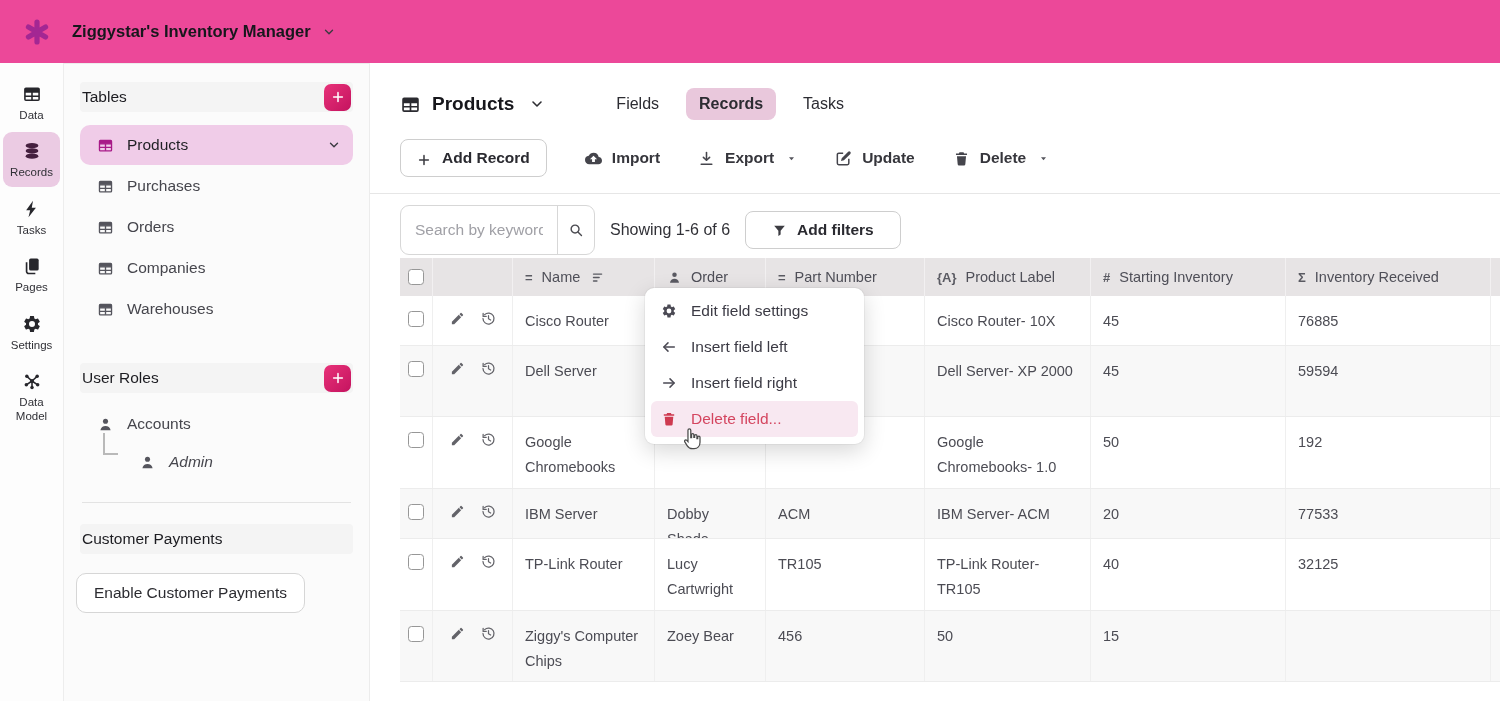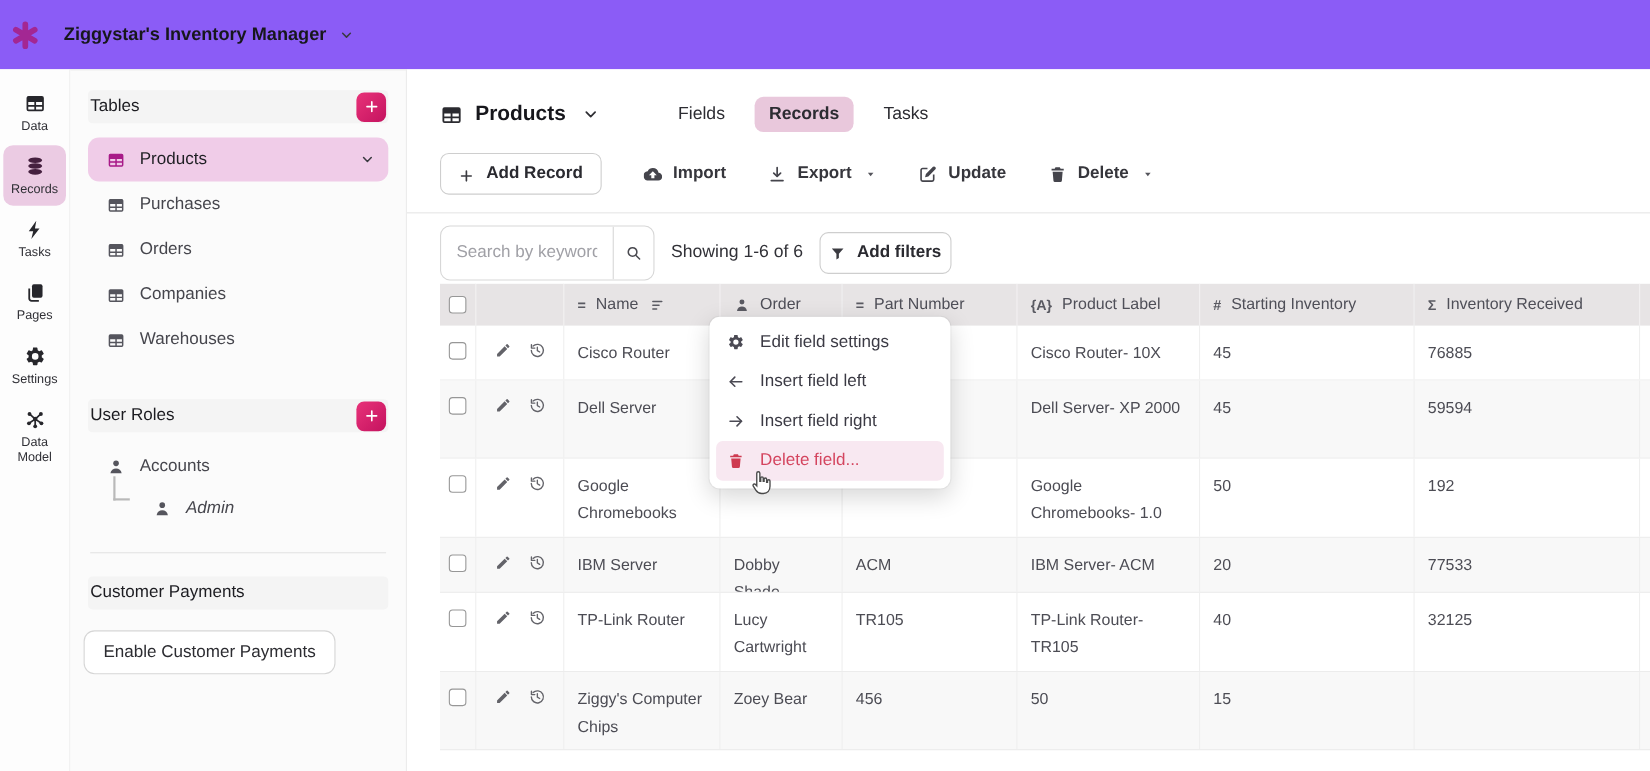--- a/index.html
+++ b/index.html
@@ -1,21 +1,21 @@
 <!DOCTYPE html>
 <html><head>
 <meta charset="utf-8">
 <style>
   * { margin:0; padding:0; box-sizing:border-box; }
   html,body { width:1500px; height:701px; overflow:hidden; background:#fff;
     font-family:"Liberation Sans", sans-serif; }
   svg { display:block; }
 
   
-  .topbar { height:63px; display:flex; align-items:center; padding-left:10px; gap:22px; background:#8b5cf6; }
+  .topbar { height:63px; display:flex; align-items:center; padding-left:24px; gap:22px; background:#ec4899; }
   .logo { color:#a32793; width:26px; height:26px; }
   .app-title { display:flex; align-items:center; gap:11px; font-size:16.5px; font-weight:700; color:#17171c; cursor:pointer; }
   .chev-sm { color:#3a3a40; }
 
   
   .frame { display:flex; height:638px; }
 
   
   .rail { width:64px; background:#fdfdfd; border-right:1px solid #ededed; display:flex; flex-direction:column; align-items:center; padding-top:12px; }
   .rail-item { width:57px; display:flex; flex-direction:column; align-items:center; gap:4px; padding:9px 0 7px; margin-bottom:3px; border-radius:9px; cursor:pointer; }
@@ -61,21 +61,21 @@
   .caret { color:#55555c; margin-left:2px; }
 
   .main-divider { position:absolute; left:0; right:0; top:130px; border-top:1px solid #e6e6e6; }
 
   .search-row { position:absolute; left:30px; top:142px; display:flex; align-items:center; }
   .search-box { display:flex; align-items:stretch; border:1px solid #d7d7d7; border-radius:9px; height:50px; background:#fff; overflow:hidden; }
   .search-input { width:156px; border:none; outline:none; padding:0 14px; font-size:15.5px; color:#333; font-family:inherit; background:transparent; }
   .search-input::placeholder { color:#a0a0a6; }
   .search-seg { width:37px; border-left:1px solid #d7d7d7; display:flex; align-items:center; justify-content:center; color:#4a4a50; cursor:pointer; }
   .showing { margin-left:15px; font-size:16px; color:#313137; }
-  .add-filters { margin-left:15px; display:flex; align-items:center; gap:10px; border:1px solid #cecece; border-radius:8px; padding:9px 8px; background:#fff; font-size:15.5px; font-weight:700; color:#2a2a30; font-family:inherit; cursor:pointer; }
+  .add-filters { margin-left:15px; display:flex; align-items:center; gap:10px; border:1px solid #cecece; border-radius:8px; padding:9px 26px; background:#fff; font-size:15.5px; font-weight:700; color:#2a2a30; font-family:inherit; cursor:pointer; }
   .add-filters .t-ic { width:15px; height:15px; color:#3c3c42; }
 
   
   .tbl { position:absolute; left:30px; top:195px; width:1171px; }
   .tr { display:grid; grid-template-columns:33px 80px 142px 111px 159px 166px 195px 205px 80px; }
   .th { background:#e7e4e5; height:38px; display:flex; align-items:center; gap:9px; padding:0 12px; font-size:14.5px; font-weight:500; color:#4f4f58; border-right:1px solid #f2f0f1; white-space:nowrap; overflow:hidden; }
   .th.c-check { justify-content:center; padding:0; }
   .tg { font-size:13px; font-weight:700; color:#5a5a62; }
   .hicon { width:15px; height:15px; color:#5a5a62; flex:0 0 auto; }
   .sort { width:15px; height:15px; color:#5a5a62; margin-left:2px; cursor:pointer; }

